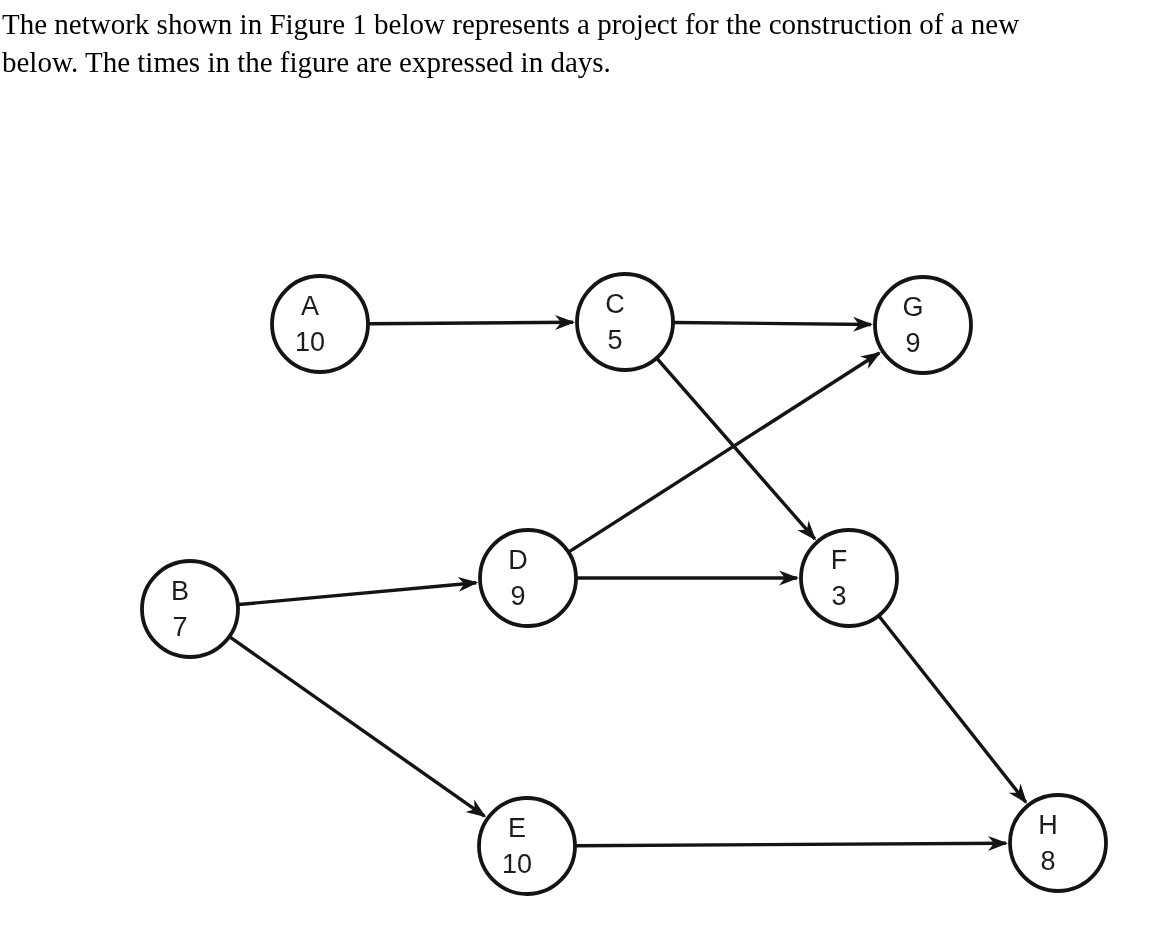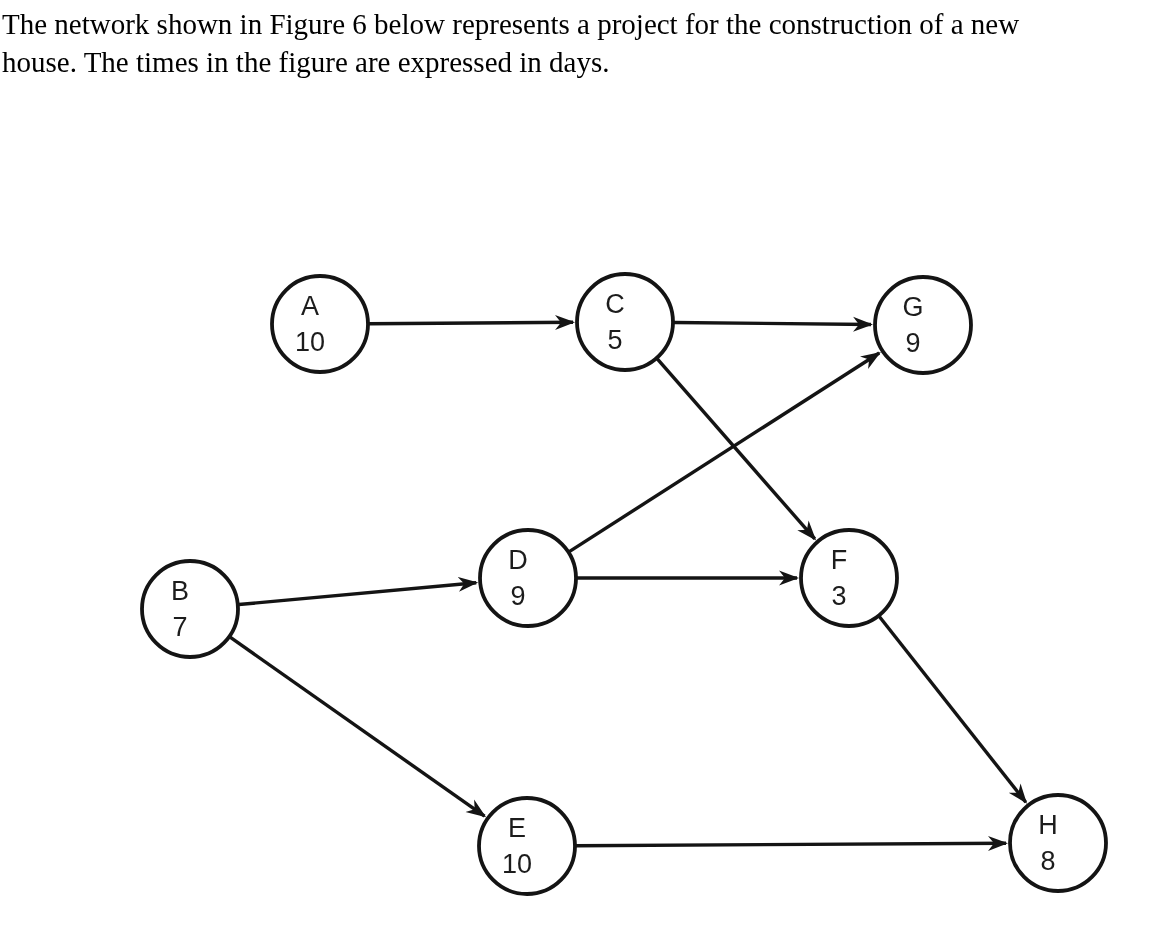--- a/index.html
+++ b/index.html
@@ -44,22 +44,22 @@
     font-family: "Liberation Sans", sans-serif;
     font-size: 27px;
     fill: #1c1c1c;
     text-anchor: middle;
   }
 </style>
 </head>
 <body>
 
 <div class="description">
-  <div class="line">The network shown in Figure 6 below represents a project for the construction of a new</div>
-  <div class="line">house. The times in the figure are expressed in days.</div>
+  <div class="line">The network shown in Figure 1 below represents a project for the construction of a new</div>
+  <div class="line">below. The times in the figure are expressed in days.</div>
 </div>
 
 <svg id="net-svg" width="1174" height="928" viewBox="0 0 1174 928">
   <defs>
     <marker id="arrowhead" markerUnits="userSpaceOnUse" markerWidth="22" markerHeight="18" refX="18" refY="8" orient="auto">
       <path d="M0,0.5 L20,8 L0,15.5 L6,8 Z" fill="#141414"></path>
     </marker>
   </defs>
   <g id="edges-layer">
       <line x1="369.0" y1="323.7" x2="573.0" y2="322.3" stroke="#141414" stroke-width="3.4" marker-end="url(#arrowhead)"></line>

